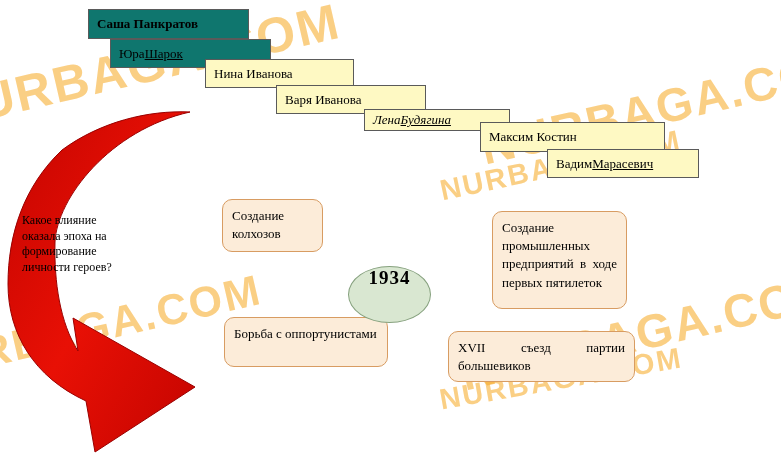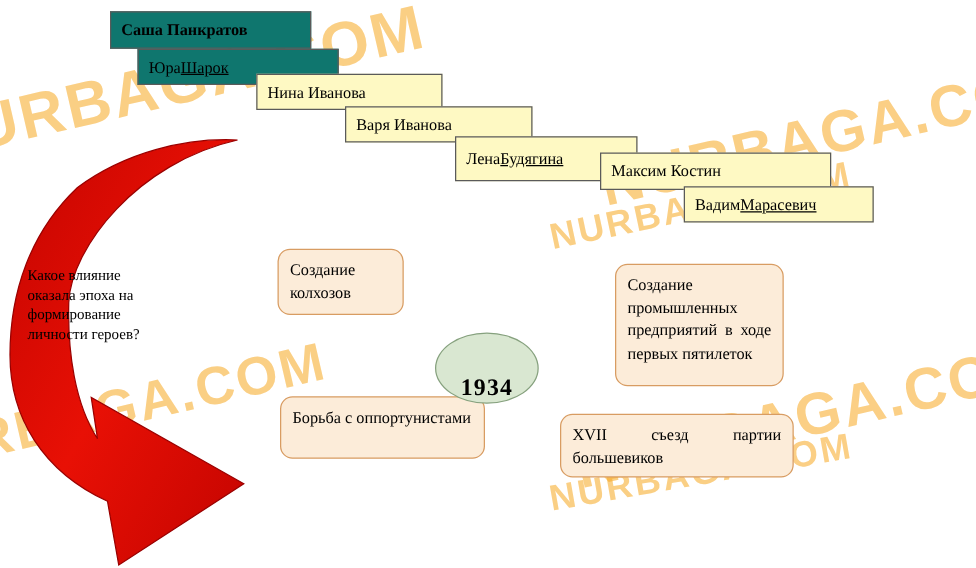--- a/index.html
+++ b/index.html
@@ -68,21 +68,21 @@
   }
 
   
   .year {
     position:absolute;
     left:348px; top:266px; width:83px; height:57px;
     border-radius:50%;
     background:#d9e7d1;
     border:1px solid #86a17e;
     display:flex;
-    align-items:flex-end;
+    align-items:flex-start;
     justify-content:center;
     font-weight:bold;
     font-size:19px;
     letter-spacing:1px;
     z-index:3;
   }
 </style>
 </head>
 <body>
 
@@ -125,21 +125,21 @@
     <span class="name-u">Шарок</span>
 </div>
 <div class="card" style="left:205px; top:59px;  width:149px; height:29px;">
   <span>Нина Иванова</span>
     <span class="name-u"></span>
 </div>
 <div class="card" style="left:276px; top:85px;  width:150px; height:29px;">
   <span>Варя Иванова</span>
     <span class="name-u"></span>
 </div>
-<div class="card" style="left:364px; top:109px; width:146px; height:36px;">
+<div class="card" style="left:364px; top:109px; width:146px; height:22px;font-style:italic;">
   <span>Лена </span>
     <span class="name-u">Будягина</span>
 </div>
 <div class="card" style="left:480px; top:122px; width:185px; height:30px;">
   <span>Максим Костин</span>
     <span class="name-u"></span>
 </div>
 <div class="card" style="left:547px; top:149px; width:152px; height:29px;">
   <span>Вадим </span>
     <span class="name-u">Марасевич</span>

